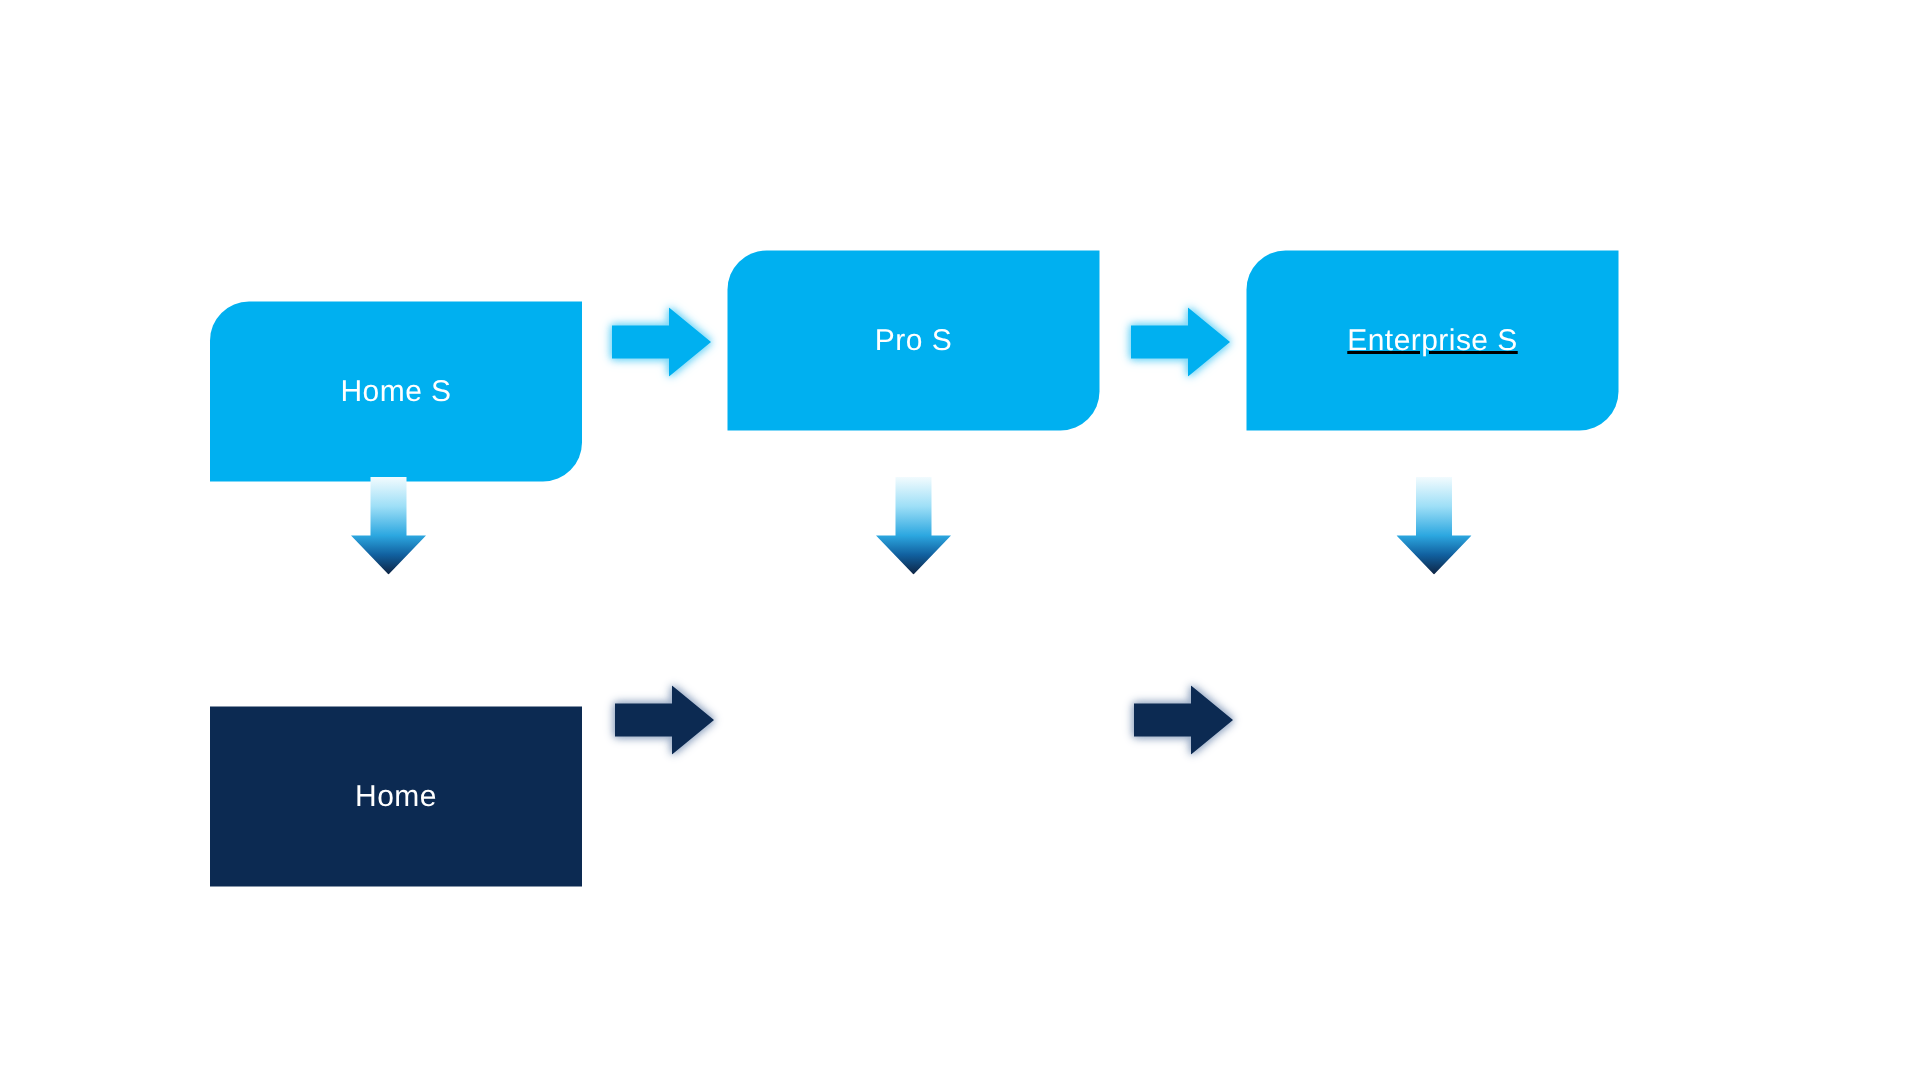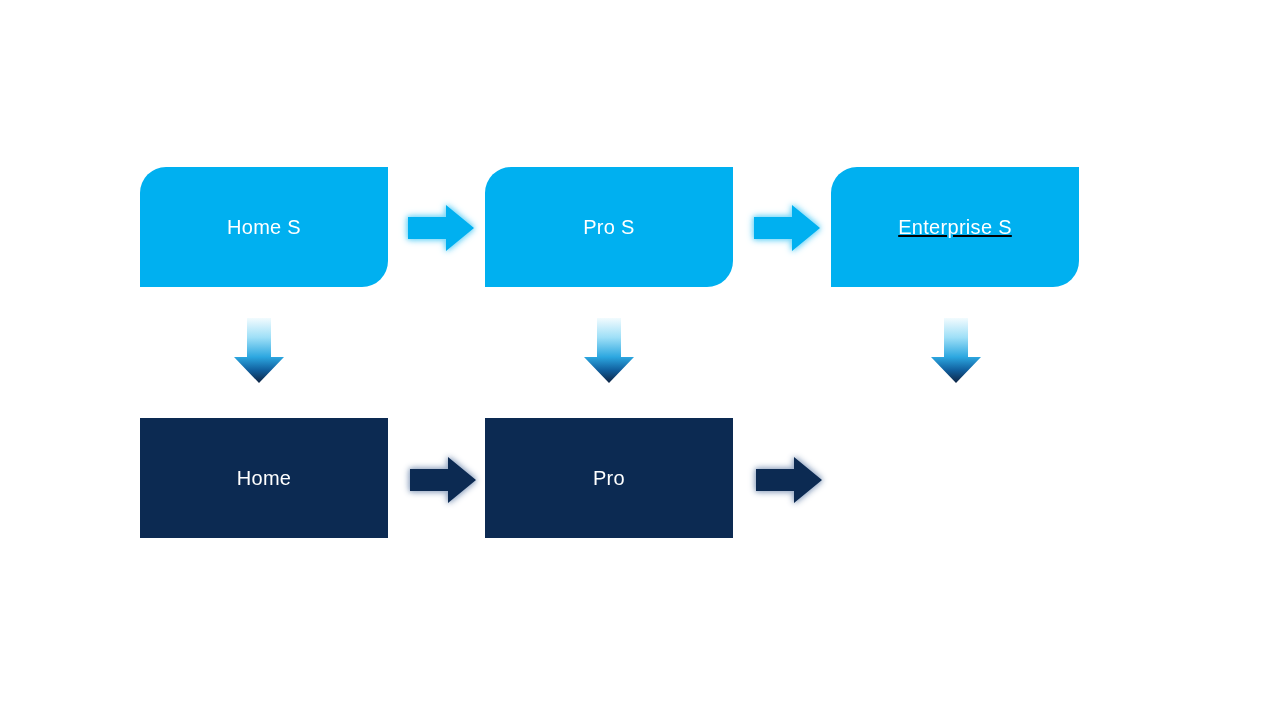--- a/index.html
+++ b/index.html
@@ -22,25 +22,25 @@
     display: flex;
     align-items: center;
     justify-content: center;
   }
   .node-top {
     top: 167px;
     background: var(--cyan, #00B0F0);
     border-radius: 26px 0 26px 0;
   }
   .node-bottom {
-    top: 418px;
+    top: 437px;
     background: var(--navy, #0C2A52);
     justify-content: center;
   }
-  .pos-col-1 { left: 140px; }
+  .pos-col-1 { left: 140px; margin-top: 34px; }
   .pos-col-2 { left: 485px; }
   .pos-col-3 { left: 831px; text-decoration: underline; }
   .node-label {
     color: var(--label, #ffffff);
     font-size: 20px;
     letter-spacing: 0.3px;
     white-space: nowrap;
   }
   .harrow {
     position: absolute;
@@ -125,23 +125,20 @@
   <svg class="varrow varrow-col-2" viewBox="0 0 50 65">
     <polygon points="13,0 37,0 37,39 50,39 25,65 0,39 13,39"></polygon>
   </svg>
   <svg class="varrow varrow-col-3" viewBox="0 0 50 65">
     <polygon points="13,0 37,0 37,39 50,39 25,65 0,39 13,39"></polygon>
   </svg>
 
   <div class="node node-bottom pos-col-1">
     <span class="node-label">Home</span>
   </div>
-  <div class="node node-bottom pos-col-2">
-    <span class="node-label">Pro</span>
-  </div>
 
   <svg class="harrow harrow-bottom harrow-navy harrow-gap-1" viewBox="0 0 66 46">
     <polygon points="0,12 38,12 38,0 66,23 38,46 38,34 0,34"></polygon>
   </svg>
   <svg class="harrow harrow-bottom harrow-navy harrow-gap-2" viewBox="0 0 66 46">
     <polygon points="0,12 38,12 38,0 66,23 38,46 38,34 0,34"></polygon>
   </svg>
 
 </div>
 

